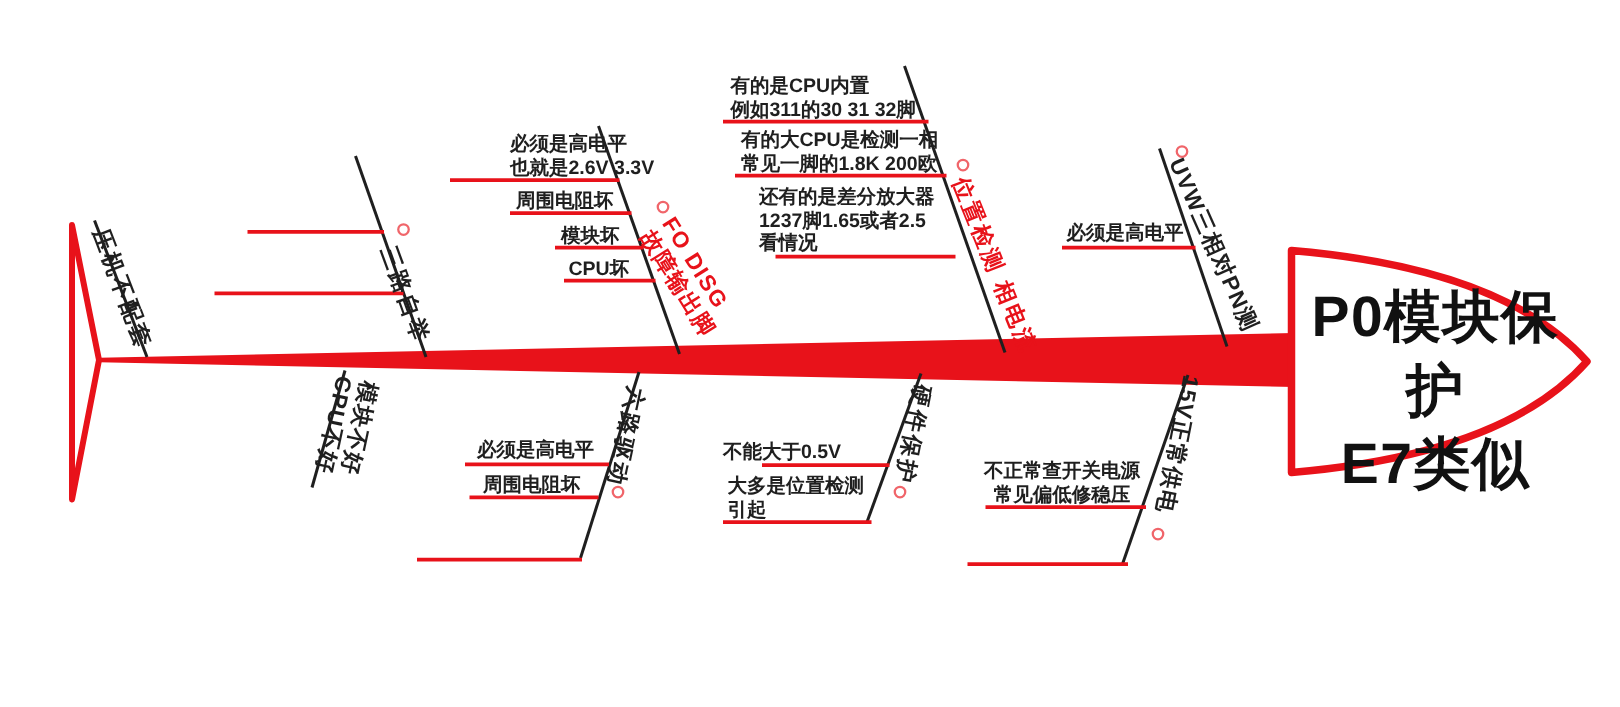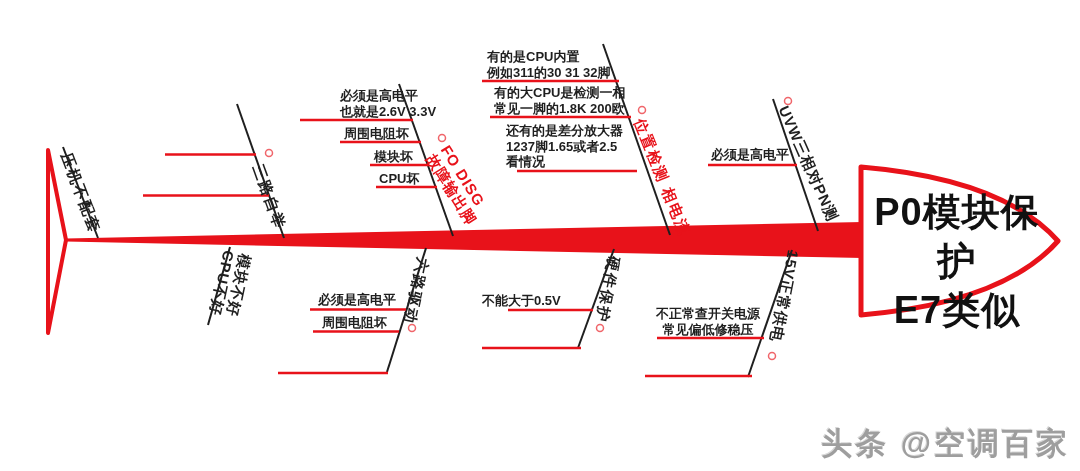--- a/index.html
+++ b/index.html
@@ -109,21 +109,22 @@
   <div class="item" style="left:506px; top:123px;">还有的是差分放大器
 1237脚1.65或者2.5
 看情况</div>
 
   <div class="item" style="left:711px; top:147px;">必须是高电平</div>
 
   <div class="item" style="left:318px; top:292px;">必须是高电平</div>
   <div class="item" style="left:322px; top:315px;">周围电阻坏</div>
 
   <div class="item" style="left:482px; top:293px;">不能大于0.5V</div>
+  <div class="item" style="left:485px; top:316px;">大多是位置检测
+引起</div>
 
   <div class="item" style="left:656px; top:306px;text-align:center;">不正常查开关电源
 常见偏低修稳压</div>
 
   <div class="head-title">P0模块保护
 E7类似</div>
 
-  <div class="watermark">头条 @空调百家</div>
 </div>
 
 </body></html>

